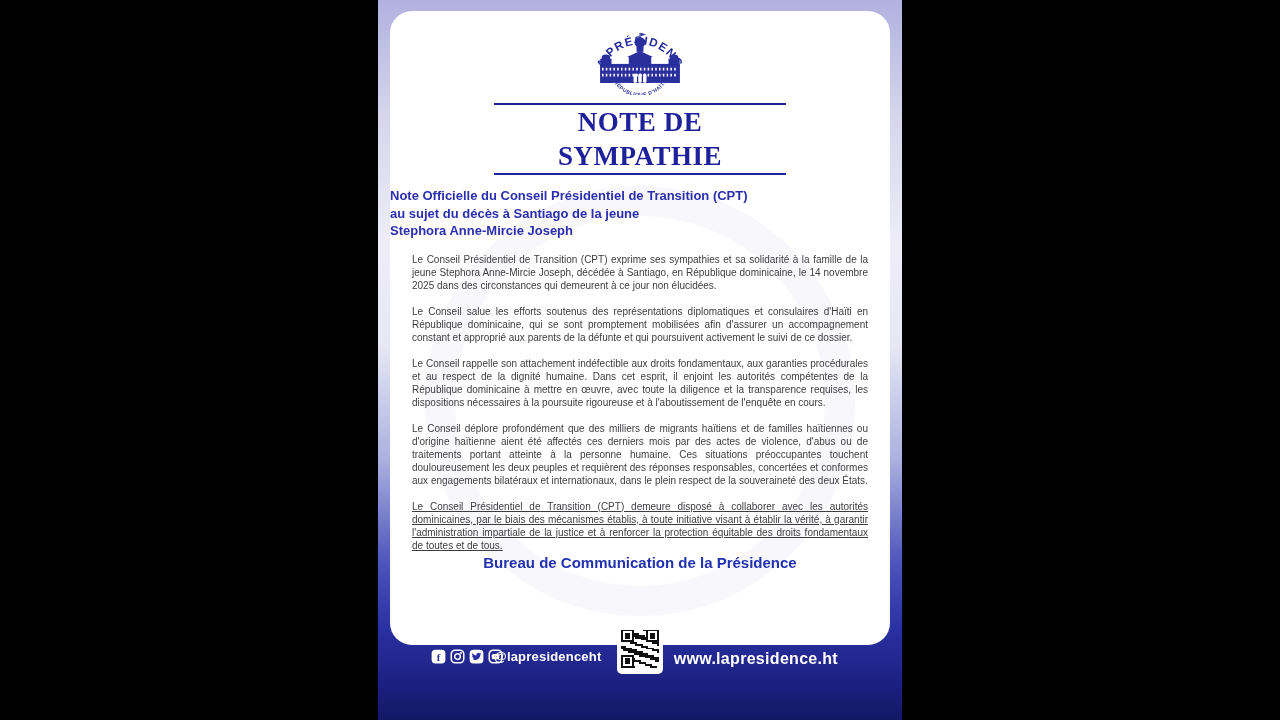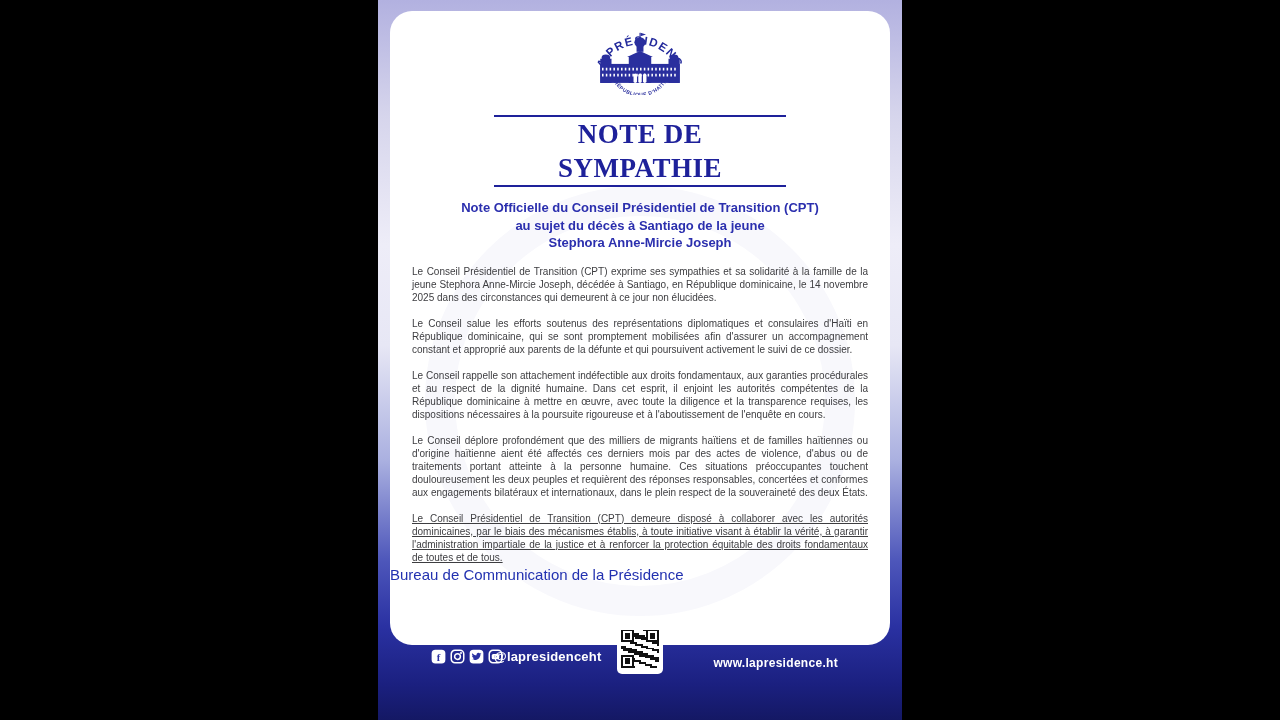--- a/index.html
+++ b/index.html
@@ -14,52 +14,52 @@
 
   .card { position:absolute; left:12px; top:11px; width:500px; height:634px;
     background:#ffffff; border-radius:22px; z-index:1; overflow:hidden; }
 
   .watermark { position:absolute; left:50%; top:390px; transform:translate(-50%,-50%);
     width:430px; height:430px; border-radius:50%;
     border:30px solid rgba(43,47,174,0.03); z-index:0; }
 
   .logo { width:104px; height:76px; margin:8px auto 0; display:block; position:relative; z-index:1; }
 
-  .title-block { width:292px; margin:20px auto 0; text-align:center; position:relative; z-index:1; }
+  .title-block { width:292px; margin:8px auto 0; text-align:center; position:relative; z-index:1; }
   .rule { height:2px; background:#1e219a; width:100%; }
   .doc-title { font-family:"Liberation Serif", serif; font-weight:bold;
     font-size:27px; color:#1e219a; letter-spacing:0.5px; line-height:34px; }
 
-  .subtitle { margin-top:12px; text-align:center; color:#2b2fae;
+  .subtitle { margin-top:12px; text-align:left; color:#2b2fae;
     font-weight:bold; font-size:13px; line-height:17.5px; position:relative; z-index:1; }
 
   .body-text { margin:13px 22px 0; position:relative; z-index:1; }
   .body-text p { font-size:10px; line-height:13px; color:#3d3d40;
     text-align:justify; margin-bottom:13px; }
   .body-text p:last-child { margin-bottom:0;text-decoration:underline; }
 
-  .signature { margin-top:2px; color:#2231b0;
-    font-weight:normal; font-size:15px; position:relative; z-index:1; }
+  .signature { margin-top:2px; text-align:center; color:#2231b0;
+    font-weight:bold; font-size:15px; position:relative; z-index:1; }
 
   .qr-box { position:absolute; left:50%; top:623px; transform:translateX(-50%);
     width:46px; height:51px; background:#fff; border-radius:5px; z-index:2;
     display:flex; align-items:center; justify-content:center; }
   .qr-grid { width:38px; height:38px; display:grid;
     grid-template-columns:repeat(21,1fr); grid-template-rows:repeat(21,1fr);
     background:#fff; }
   .qr-grid i { display:block; }
   .qr-grid i.on { background:#111; }
 
   .footer-row { position:absolute; left:0; top:648px; width:100%; height:24px; z-index:2; }
   .socials { position:absolute; left:53px; top:1px; display:flex; gap:4px; align-items:center; }
   .social-icon { width:15px; height:15px; }
   .handle { position:absolute; left:116px; top:1px; color:#fff; font-weight:bold;
     font-size:13px; letter-spacing:0.2px; }
-  .website { position:absolute; right:64px; top:8px; color:#fff; font-weight:bold;
-    font-size:12px; letter-spacing:0.3px; }
+  .website { position:absolute; right:64px; top:2px; color:#fff; font-weight:bold;
+    font-size:16px; letter-spacing:0.3px; }
 </style>
 </head>
 <body>
 
 <div class="stage">
 
   <div class="card">
     <div class="watermark"></div>
 
     <svg class="logo" viewBox="0 0 120 88">

